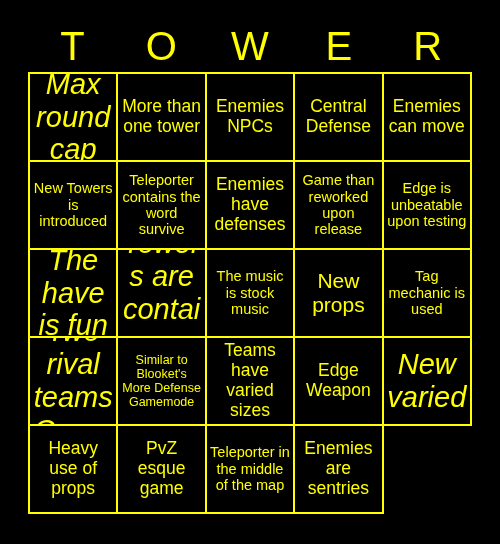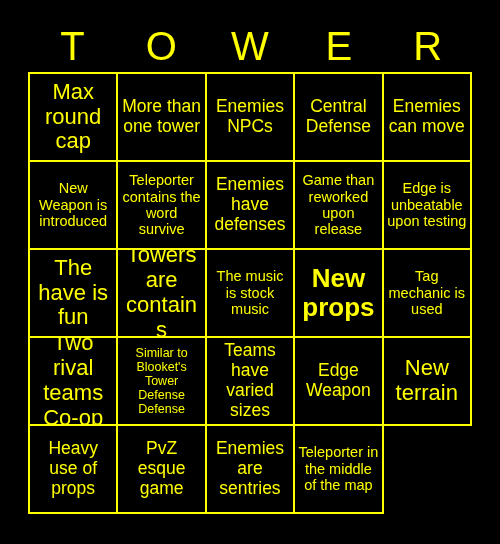--- a/index.html
+++ b/index.html
@@ -73,22 +73,22 @@
   }
   .cell-text {
     display: block;
     width: 100%;
     color: #ffff00;
     line-height: 1.13;
     word-wrap: break-word;
   }
 
   
-  .sz-xl .cell-text { font-size: 26px; font-weight: bold; }
-  .sz-lg .cell-text { font-size: 22px; }
+  .sz-xl .cell-text { font-size: 21px; }
+  .sz-lg .cell-text { font-size: 29px; font-style: italic; }
   .sz-md .cell-text { font-size: 17.5px; }
   .sz-sm .cell-text { font-size: 14.5px; }
   .sz-xs .cell-text { font-size: 12.5px; }
 </style>
 </head>
 <body>
 
 <div id="bingo-card">
 
   <div class="title-row">
@@ -109,21 +109,21 @@
       <div class="cell sz-md">
         <span class="cell-text">Enemies NPCs</span>
       </div>
       <div class="cell sz-md">
         <span class="cell-text">Central Defense</span>
       </div>
       <div class="cell sz-md">
         <span class="cell-text">Enemies can move</span>
       </div>
       <div class="cell sz-sm">
-        <span class="cell-text">New Weapon is introduced</span>
+        <span class="cell-text">New Towers is introduced</span>
       </div>
       <div class="cell sz-sm">
         <span class="cell-text">Teleporter contains the word survive</span>
       </div>
       <div class="cell sz-md">
         <span class="cell-text">Enemies have defenses</span>
       </div>
       <div class="cell sz-sm">
         <span class="cell-text">Game than reworked upon release</span>
       </div>
@@ -142,38 +142,38 @@
       <div class="cell sz-xl">
         <span class="cell-text">New props</span>
       </div>
       <div class="cell sz-sm">
         <span class="cell-text">Tag mechanic is used</span>
       </div>
       <div class="cell sz-lg">
         <span class="cell-text">Two rival teams Co-op</span>
       </div>
       <div class="cell sz-xs">
-        <span class="cell-text">Similar to Blooket's Tower Defense Defense</span>
+        <span class="cell-text">Similar to Blooket's More Defense Gamemode</span>
       </div>
       <div class="cell sz-md">
         <span class="cell-text">Teams have varied sizes</span>
       </div>
       <div class="cell sz-md">
         <span class="cell-text">Edge Weapon</span>
       </div>
       <div class="cell sz-lg">
-        <span class="cell-text">New terrain</span>
+        <span class="cell-text">New varied</span>
       </div>
       <div class="cell sz-md">
         <span class="cell-text">Heavy use of props</span>
       </div>
       <div class="cell sz-md">
         <span class="cell-text">PvZ esque game</span>
       </div>
+      <div class="cell sz-sm">
+        <span class="cell-text">Teleporter in the middle of the map</span>
+      </div>
       <div class="cell sz-md">
         <span class="cell-text">Enemies are sentries</span>
-      </div>
-      <div class="cell sz-sm">
-        <span class="cell-text">Teleporter in the middle of the map</span>
       </div>
     </div>
 
 </div>
 
 </body></html>

